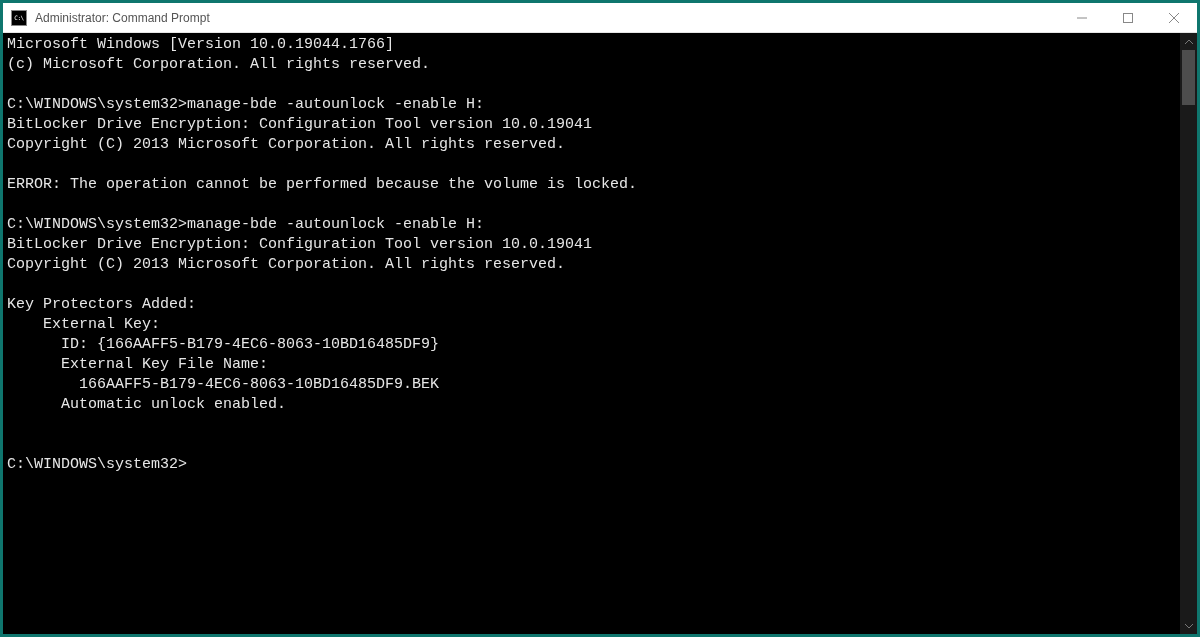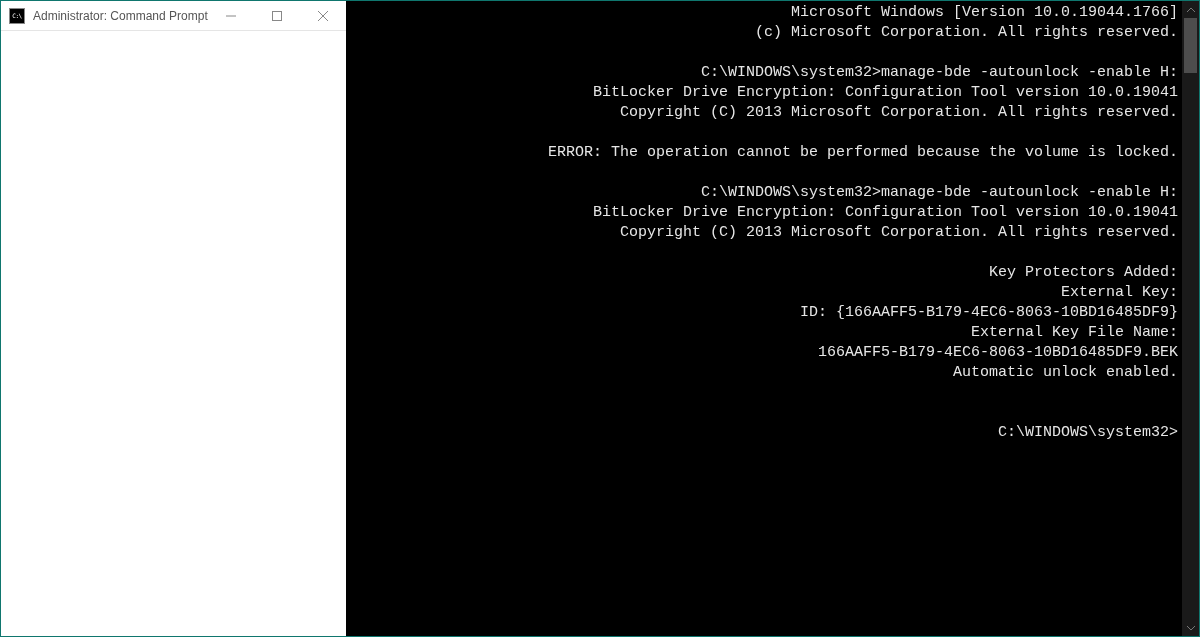--- a/index.html
+++ b/index.html
@@ -10,23 +10,23 @@
     body {
       width: 1200px;
       height: 637px;
       background: #fff;
       font-family: "Segoe UI", Tahoma, sans-serif;
       overflow: hidden;
     }
     .window {
       width: 1200px;
       height: 637px;
-      border: 1px solid #0f766e;
+      border: 3px solid #0f766e;
       display: flex;
-      flex-direction: row;
+      flex-direction: column;
       background: #fff;
     }
     .titlebar {
       height: 30px;
       background: #ffffff;
       display: flex;
       align-items: center;
       border-bottom: 1px solid #e5e5e5;
       flex-shrink: 0;
     }
@@ -70,21 +70,20 @@
     }
     .win-btn svg {
       stroke: #888;
       fill: none;
     }
     .client-area {
       flex: 1;
       display: flex;
       background: #000;
       overflow: hidden;
-      text-align: right;
     }
     .terminal {
       flex: 1;
       background: #000;
       color: #e6e6e6;
       font-family: Consolas, "Courier New", monospace;
       font-size: 15px;
       line-height: 20px;
       padding: 2px 4px;
       white-space: pre;

